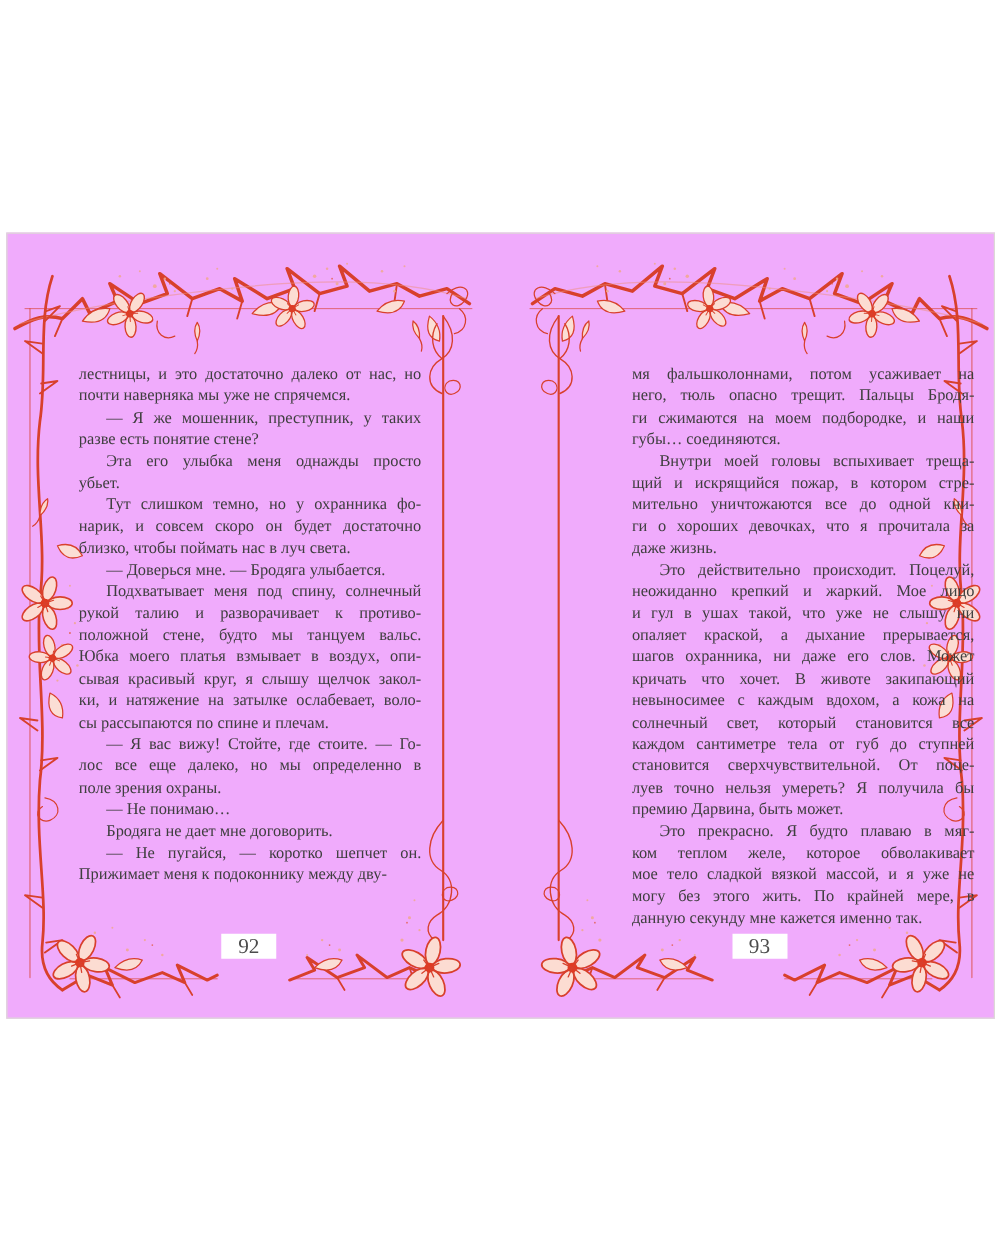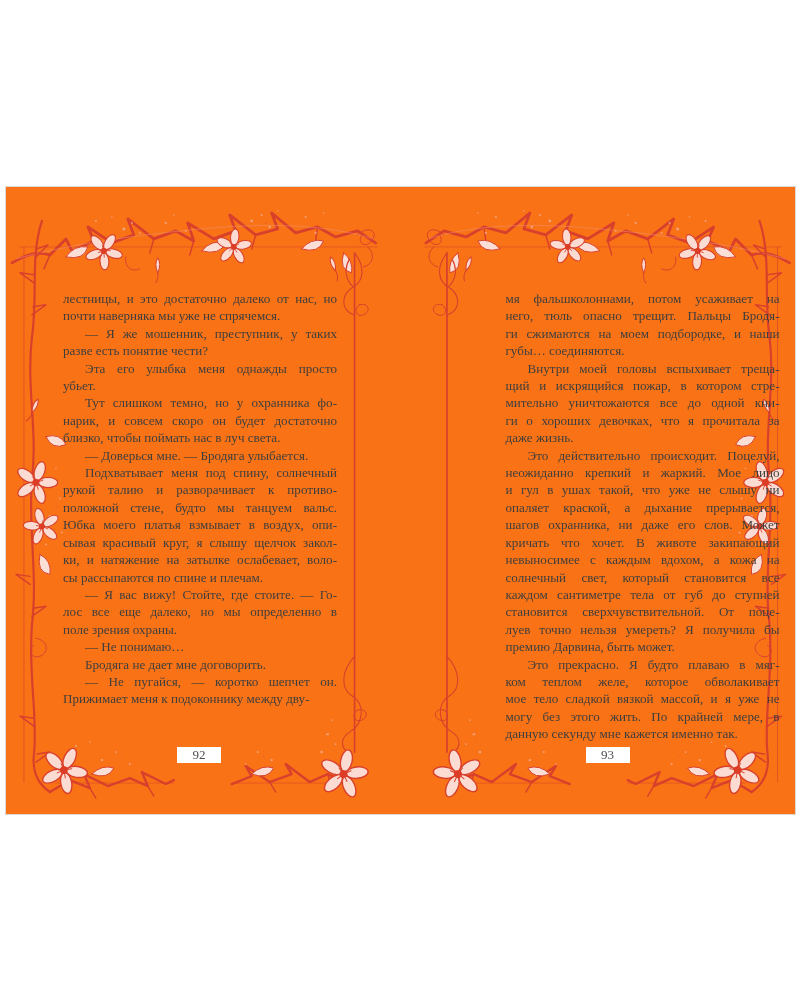--- a/index.html
+++ b/index.html
@@ -11,21 +11,21 @@
     overflow: hidden;
     font-family: "Liberation Serif", serif;
   }
   .spread {
     position: absolute;
     left: 5px;
     top: 186px;
     width: 791px;
     height: 629px;
     box-sizing: border-box;
-    background: #f97316;
+    background: #f0abfc;
     border: 1px solid #ddd9d6;
     display: flex;
     align-items: flex-end;
   }
   .page {
     position: relative;
     flex: 1 1 50%;
     height: 100%;
     overflow: hidden;
   }
@@ -54,21 +54,21 @@
     min-height: 17.4px;
     white-space: normal;
   }
   .line.last { text-align-last: left; }
   .paragraph.indent .line:first-child { text-indent: 22px; }
   .page-number {
     position: absolute;
     top: 560px;
     width: 44px;
     text-align: center;
-    font-size: 13px;
+    font-size: 17px;
     color: #4c4c4c;
     background: #ffffff;
   }
   .page.left  .page-number { left: 171px; }
   .page.right .page-number { left: 185px; }
 </style>
 </head>
 <body>
 
 <div class="canvas">
@@ -78,21 +78,21 @@
       <svg class="frame" viewBox="0 0 395 628" preserveAspectRatio="none" aria-hidden="true">
         <use href="#page-frame"></use>
       </svg>
       <div class="text-block">
           <div class="paragraph">
             <div class="line">лестницы, и это достаточно далеко от нас, но</div>
             <div class="line last">почти наверняка мы уже не спрячемся.</div>
           </div>
           <div class="paragraph indent">
             <div class="line">— Я же мошенник, преступник, у таких</div>
-            <div class="line last">разве есть понятие чести?</div>
+            <div class="line last">разве есть понятие стене?</div>
           </div>
           <div class="paragraph indent">
             <div class="line">Эта его улыбка меня однажды просто</div>
             <div class="line last">убьет.</div>
           </div>
           <div class="paragraph indent">
             <div class="line">Тут слишком темно, но у охранника фо-</div>
             <div class="line">нарик, и совсем скоро он будет достаточно</div>
             <div class="line last">близко, чтобы поймать нас в луч света.</div>
           </div>

